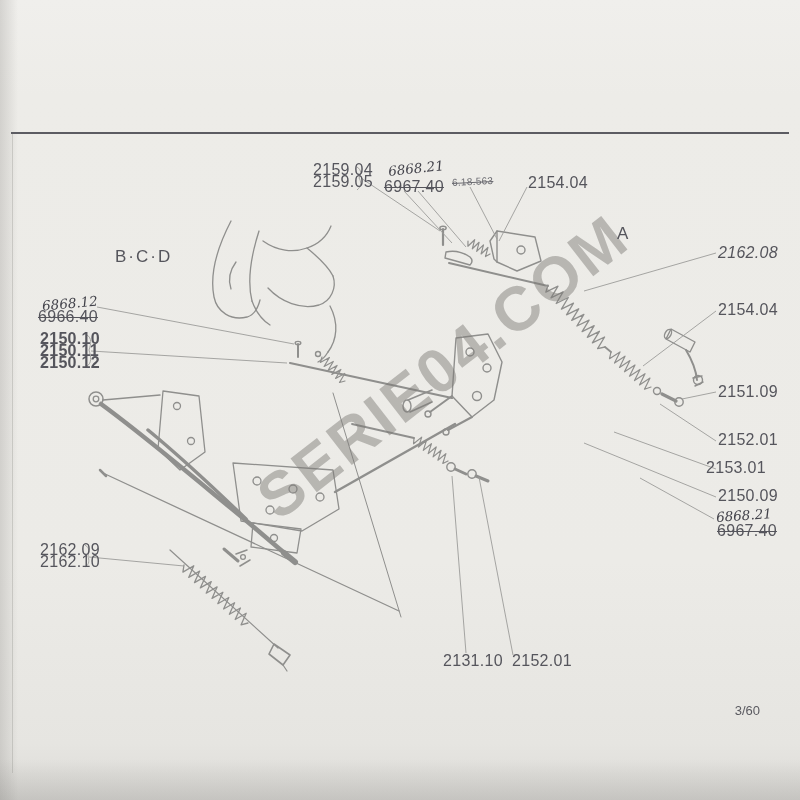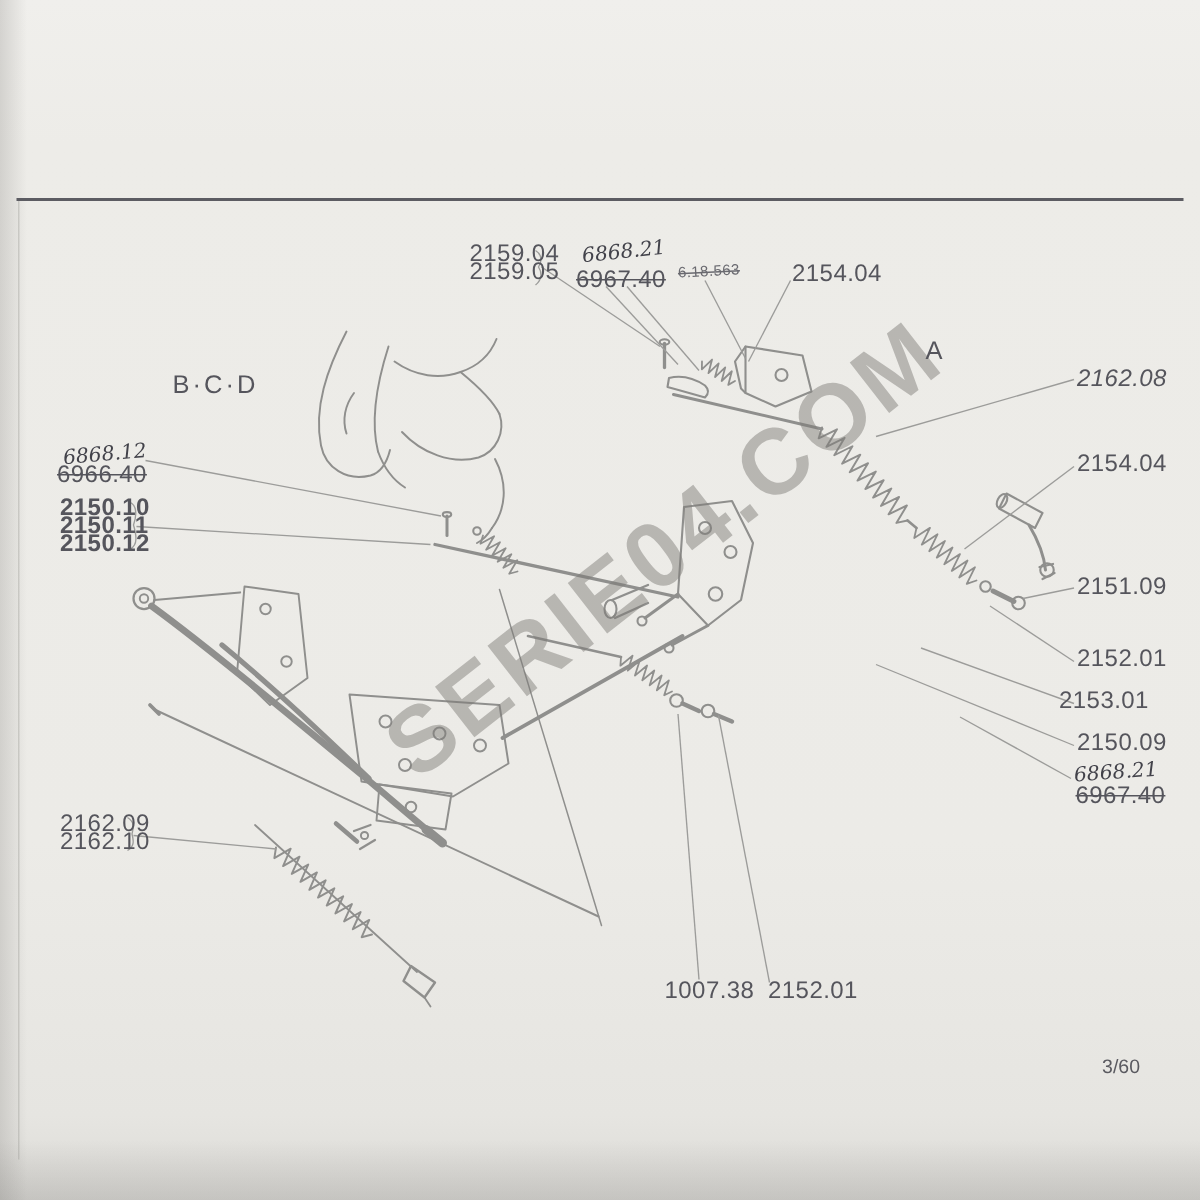--- a/index.html
+++ b/index.html
@@ -194,18 +194,18 @@
   <div class="label" style="left:718px; top:490px;">2150.09</div>
 
   <div class="hw" style="left:716px; top:507px; transform:rotate(-4deg);">6868.21</div>
   <div class="label struck" style="left:717px; top:525px;">6967.40</div>
 
   <div class="label" style="left:40px; top:544px;">
     <div>2162.09</div>
     <div>2162.10</div>
   </div>
 
-  <div class="label" style="left:443px; top:655px;">1007.38</div>
+  <div class="label" style="left:443px; top:655px;">2131.10</div>
   <div class="label" style="left:512px; top:655px;">2152.01</div>
 
   <div class="pageno">3/60</div>
 
 </div>
 
 </body></html>

